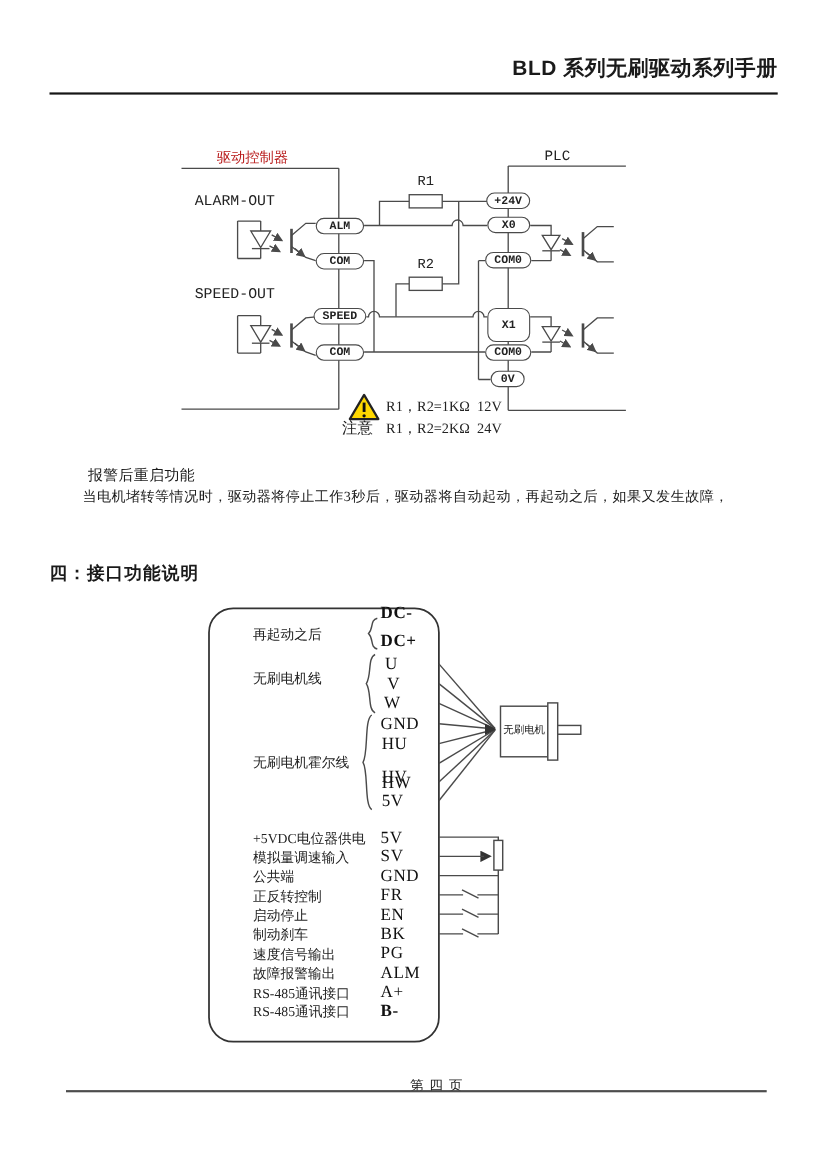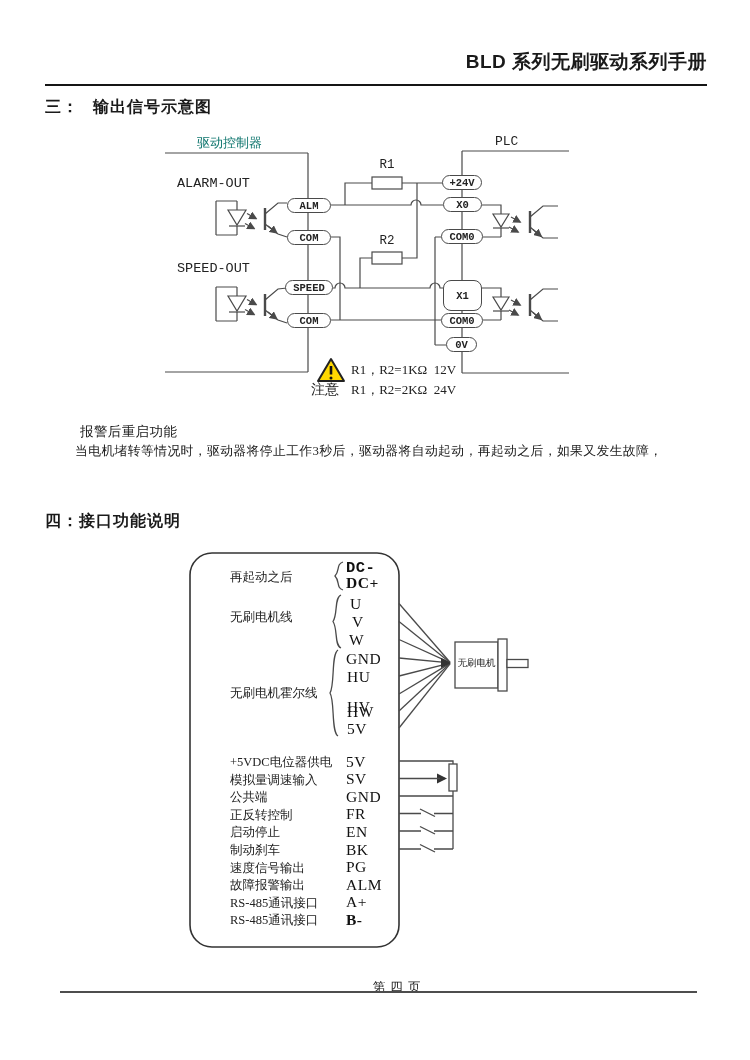--- a/index.html
+++ b/index.html
@@ -9,37 +9,34 @@
   .sans{font-family:"Liberation Sans","DejaVu Sans",sans-serif;}
   .hdr-title{font-size:19px;font-weight:600;letter-spacing:.5px;text-align:right;}
   .rule{border-top:2px solid #151515;height:0;}
   .sec-title{font-size:16px;font-weight:bold;letter-spacing:1px;}
   .body-txt{font-size:12.8px;letter-spacing:.4px;white-space:pre;}
   .pill{position:absolute;border:1.4px solid #4a4a4a;border-radius:8px;background:#fff;
         font-family:"Liberation Mono","DejaVu Sans Mono",monospace;font-size:10.5px;color:#222;
         display:flex;align-items:center;justify-content:center;box-sizing:border-box;font-weight:bold;}
   .d1lbl{position:absolute;font-family:"Liberation Mono","DejaVu Sans Mono",monospace;
          font-size:12.5px;color:#222;white-space:pre;}
-  .chlbl{position:absolute;font-size:13px;color:#0f766e;white-space:pre;}
+  .chlbl{position:absolute;font-size:13px;color:#b91c1c;white-space:pre;}
   .iface-lbl{position:absolute;font-size:12.5px;color:#222;white-space:pre;}
   .iface-pin{position:absolute;font-size:15.5px;color:#111;letter-spacing:.5px;white-space:pre;}
   .note-line{position:absolute;font-size:13px;color:#222;white-space:pre;}
   svg{display:block;}
 </style>
 </head>
 <body>
 
 <div class="page">
 
   <div class="abs hdr-title sans" style="left:0;top:49px;width:707px;">BLD 系列无刷驱动系列手册</div>
   <div class="abs rule" style="left:45px;top:84px;width:662px;"></div>
 
-  <div class="abs" style="left:45px;top:97px;">
-    <span class="sec-title sans" style="margin-right:14px;">三：</span><span class="sec-title sans">输出信号示意图</span>
-  </div>
 
   <div class="abs" style="left:150px;top:130px;width:580px;height:280px;">
 
     <svg width="580" height="280" viewBox="0 0 580 280">
       <defs>
         <marker id="ah" viewBox="0 0 10 10" refX="8" refY="5" markerWidth="7" markerHeight="7" orient="auto">
           <path d="M0,0 L10,5 L0,10 z" fill="#4a4a4a"></path>
         </marker>
       </defs>
       <g stroke="#4a4a4a" stroke-width="1.2" fill="none">
@@ -203,21 +200,21 @@
             <path d="M270,281.5 L285,289"></path>
         </g>
         <g>
           <path d="M249,304 H271 M284,304 H303"></path>
             <path d="M270,299.5 L285,307"></path>
         </g>
       </g>
     </svg>
 
     <div class="iface-lbl" style="left:80px;top:24px;">再起动之后</div>
-    <div class="iface-pin" style="left:196px;top:14px;font-weight:bold;font-family:Liberation Mono, monospace;">DC-</div>
+    <div class="iface-pin" style="left:196px;top:4px;font-weight:bold;">DC-</div>
     <div class="iface-pin" style="left:196px;top:29px;font-weight:bold;">DC+</div>
 
     <div class="iface-lbl" style="left:80px;top:64px;">无刷电机线</div>
     <div class="iface-pin" style="left:200px;top:50px;">U</div>
     <div class="iface-pin" style="left:202px;top:68px;">V</div>
     <div class="iface-pin" style="left:199px;top:86px;">W</div>
 
     <div class="iface-lbl" style="left:80px;top:140px;">无刷电机霍尔线</div>
     <div class="iface-pin" style="left:196px;top:104.5px;">GND</div>
     <div class="iface-pin" style="left:197px;top:122.5px;">HU</div>

